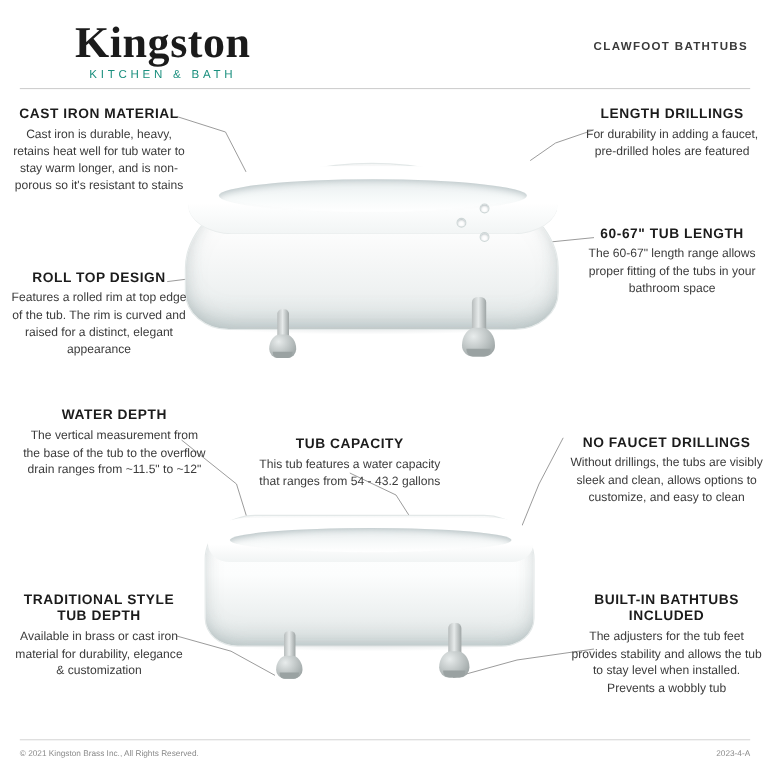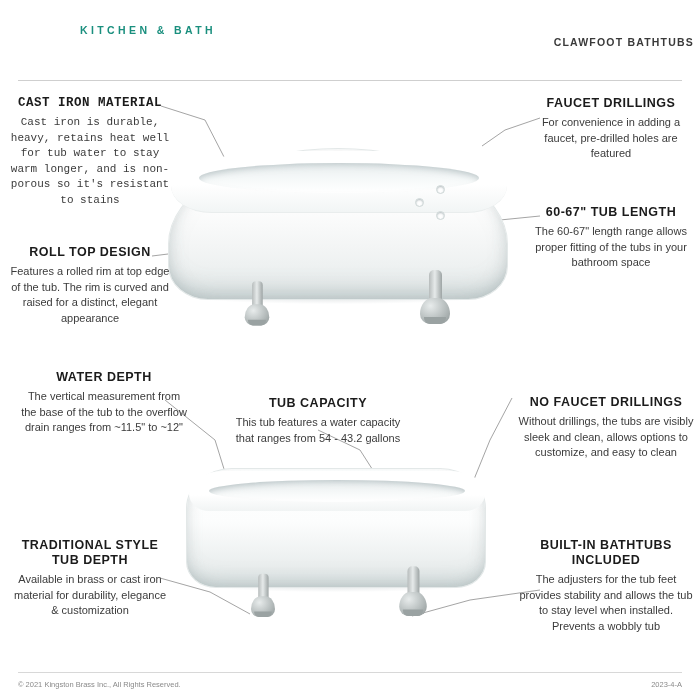--- a/index.html
+++ b/index.html
@@ -40,25 +40,25 @@
     font-weight: bold;
     letter-spacing: 0.5px;
     line-height: 38px;
     color: #1b1b1b;
   }
   .brand-sub {
     font-size: 10.5px;
     letter-spacing: 3.4px;
     color: #1a8f7e;
     margin-top: 4px;
-    font-weight: bold;
+    font-weight: normal;
   }
   .header-right {
     position: absolute;
-    right: 6px;
+    right: 20px;
     top: 36px;
     font-size: 10.5px;
     letter-spacing: 1.2px;
     color: #3a3a3a;
     font-weight: bold;
     margin-left: 12px;
   }
   .header-rule {
     position: absolute;
     left: 18px;
@@ -248,20 +248,21 @@
     color: #8a8a8a;
   }
 </style>
 </head>
 <body>
 
 <div id="page">
 
   <div class="header">
     <div class="brand">
+      <div class="brand-name">Kingston</div>
       <div class="brand-sub">KITCHEN &amp; BATH</div>
     </div>
     <div class="header-right">CLAWFOOT BATHTUBS</div>
     <div class="header-rule"></div>
   </div>
 
   <svg id="leaders" viewBox="0 0 700 700">
     <g stroke="#9a9a9a" stroke-width="0.9" fill="none">
 
       <path d="M161,106 L205,120 L239,186"></path>
@@ -314,43 +315,43 @@
     <div class="foot foot-left">
       <div class="leg"></div>
       <div class="claw"></div>
     </div>
     <div class="foot foot-right">
       <div class="leg"></div>
       <div class="claw"></div>
     </div>
   </div>
 
-  <div class="callout ctr" style="left:10px; top:96px; width:160px;font-family:Liberation Mono, monospace;">
+  <div class="callout ctr" style="left:10px; top:96px; width:160px;">
     <div class="c-title">CAST IRON MATERIAL</div>
     <div class="c-body">Cast iron is durable, heavy, retains heat well for tub water to stay warm longer, and is non-porous so it's resistant to stains</div>
   </div>
 
   <div class="callout ctr" style="left:10px; top:245px; width:160px;">
     <div class="c-title">ROLL TOP DESIGN</div>
     <div class="c-body">Features a rolled rim at top edge of the tub. The rim is curved and raised for a distinct, elegant appearance</div>
   </div>
 
   <div class="callout ctr" style="left:20px; top:370px; width:168px;">
     <div class="c-title">WATER DEPTH</div>
     <div class="c-body">The vertical measurement from the base of the tub to the overflow drain ranges from ~11.5" to ~12"</div>
   </div>
 
   <div class="callout ctr" style="left:10px; top:538px; width:160px;">
     <div class="c-title">TRADITIONAL STYLE TUB DEPTH</div>
     <div class="c-body">Available in brass or cast iron material for durability, elegance &amp; customization</div>
   </div>
 
   <div class="callout ctr" style="left:530px; top:96px; width:162px;">
-    <div class="c-title">FAUCET DRILLINGS</div>
-    <div class="c-body">For convenience in adding a faucet, pre-drilled holes are featured</div>
+    <div class="c-title">LENGTH DRILLINGS</div>
+    <div class="c-body">For durability in adding a faucet, pre-drilled holes are featured</div>
   </div>
 
   <div class="callout ctr" style="left:530px; top:205px; width:162px;">
     <div class="c-title">60-67" TUB LENGTH</div>
     <div class="c-body">The 60-67" length range allows proper fitting of the tubs in your bathroom space</div>
   </div>
 
   <div class="callout ctr" style="left:518px; top:378px; width:176px;margin-top:17px;">
     <div class="c-title">NO FAUCET DRILLINGS</div>
     <div class="c-body">Without drillings, the tubs are visibly sleek and clean, allows options to customize, and easy to clean</div>

